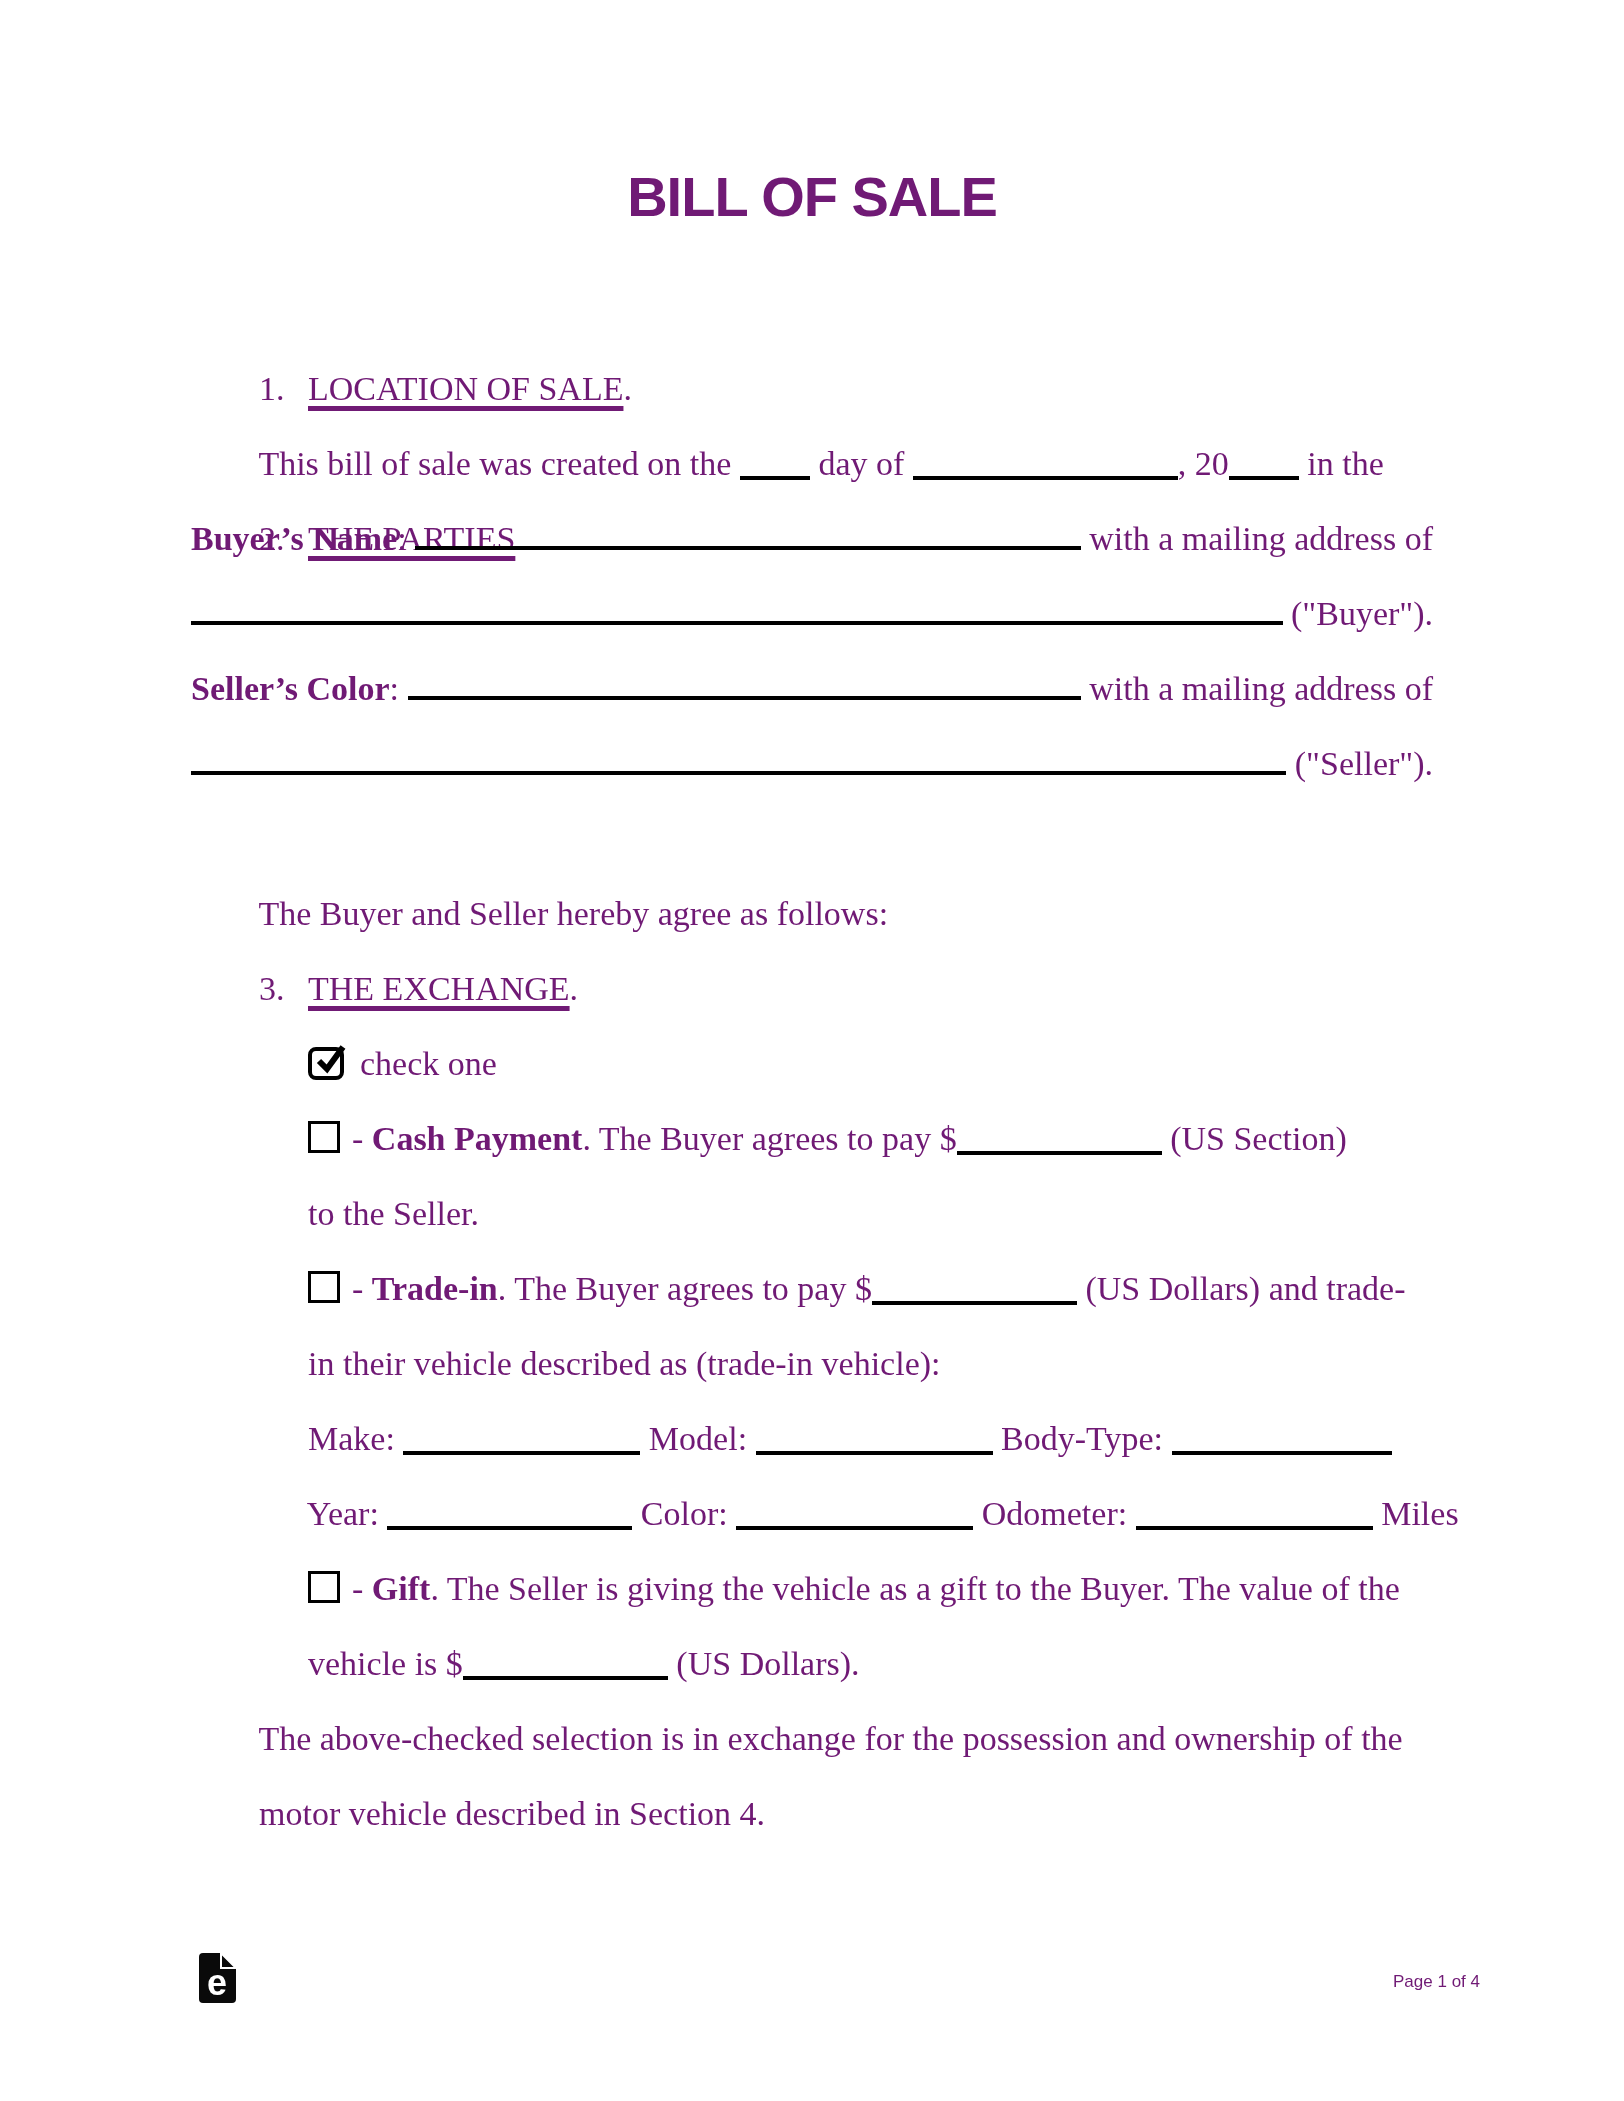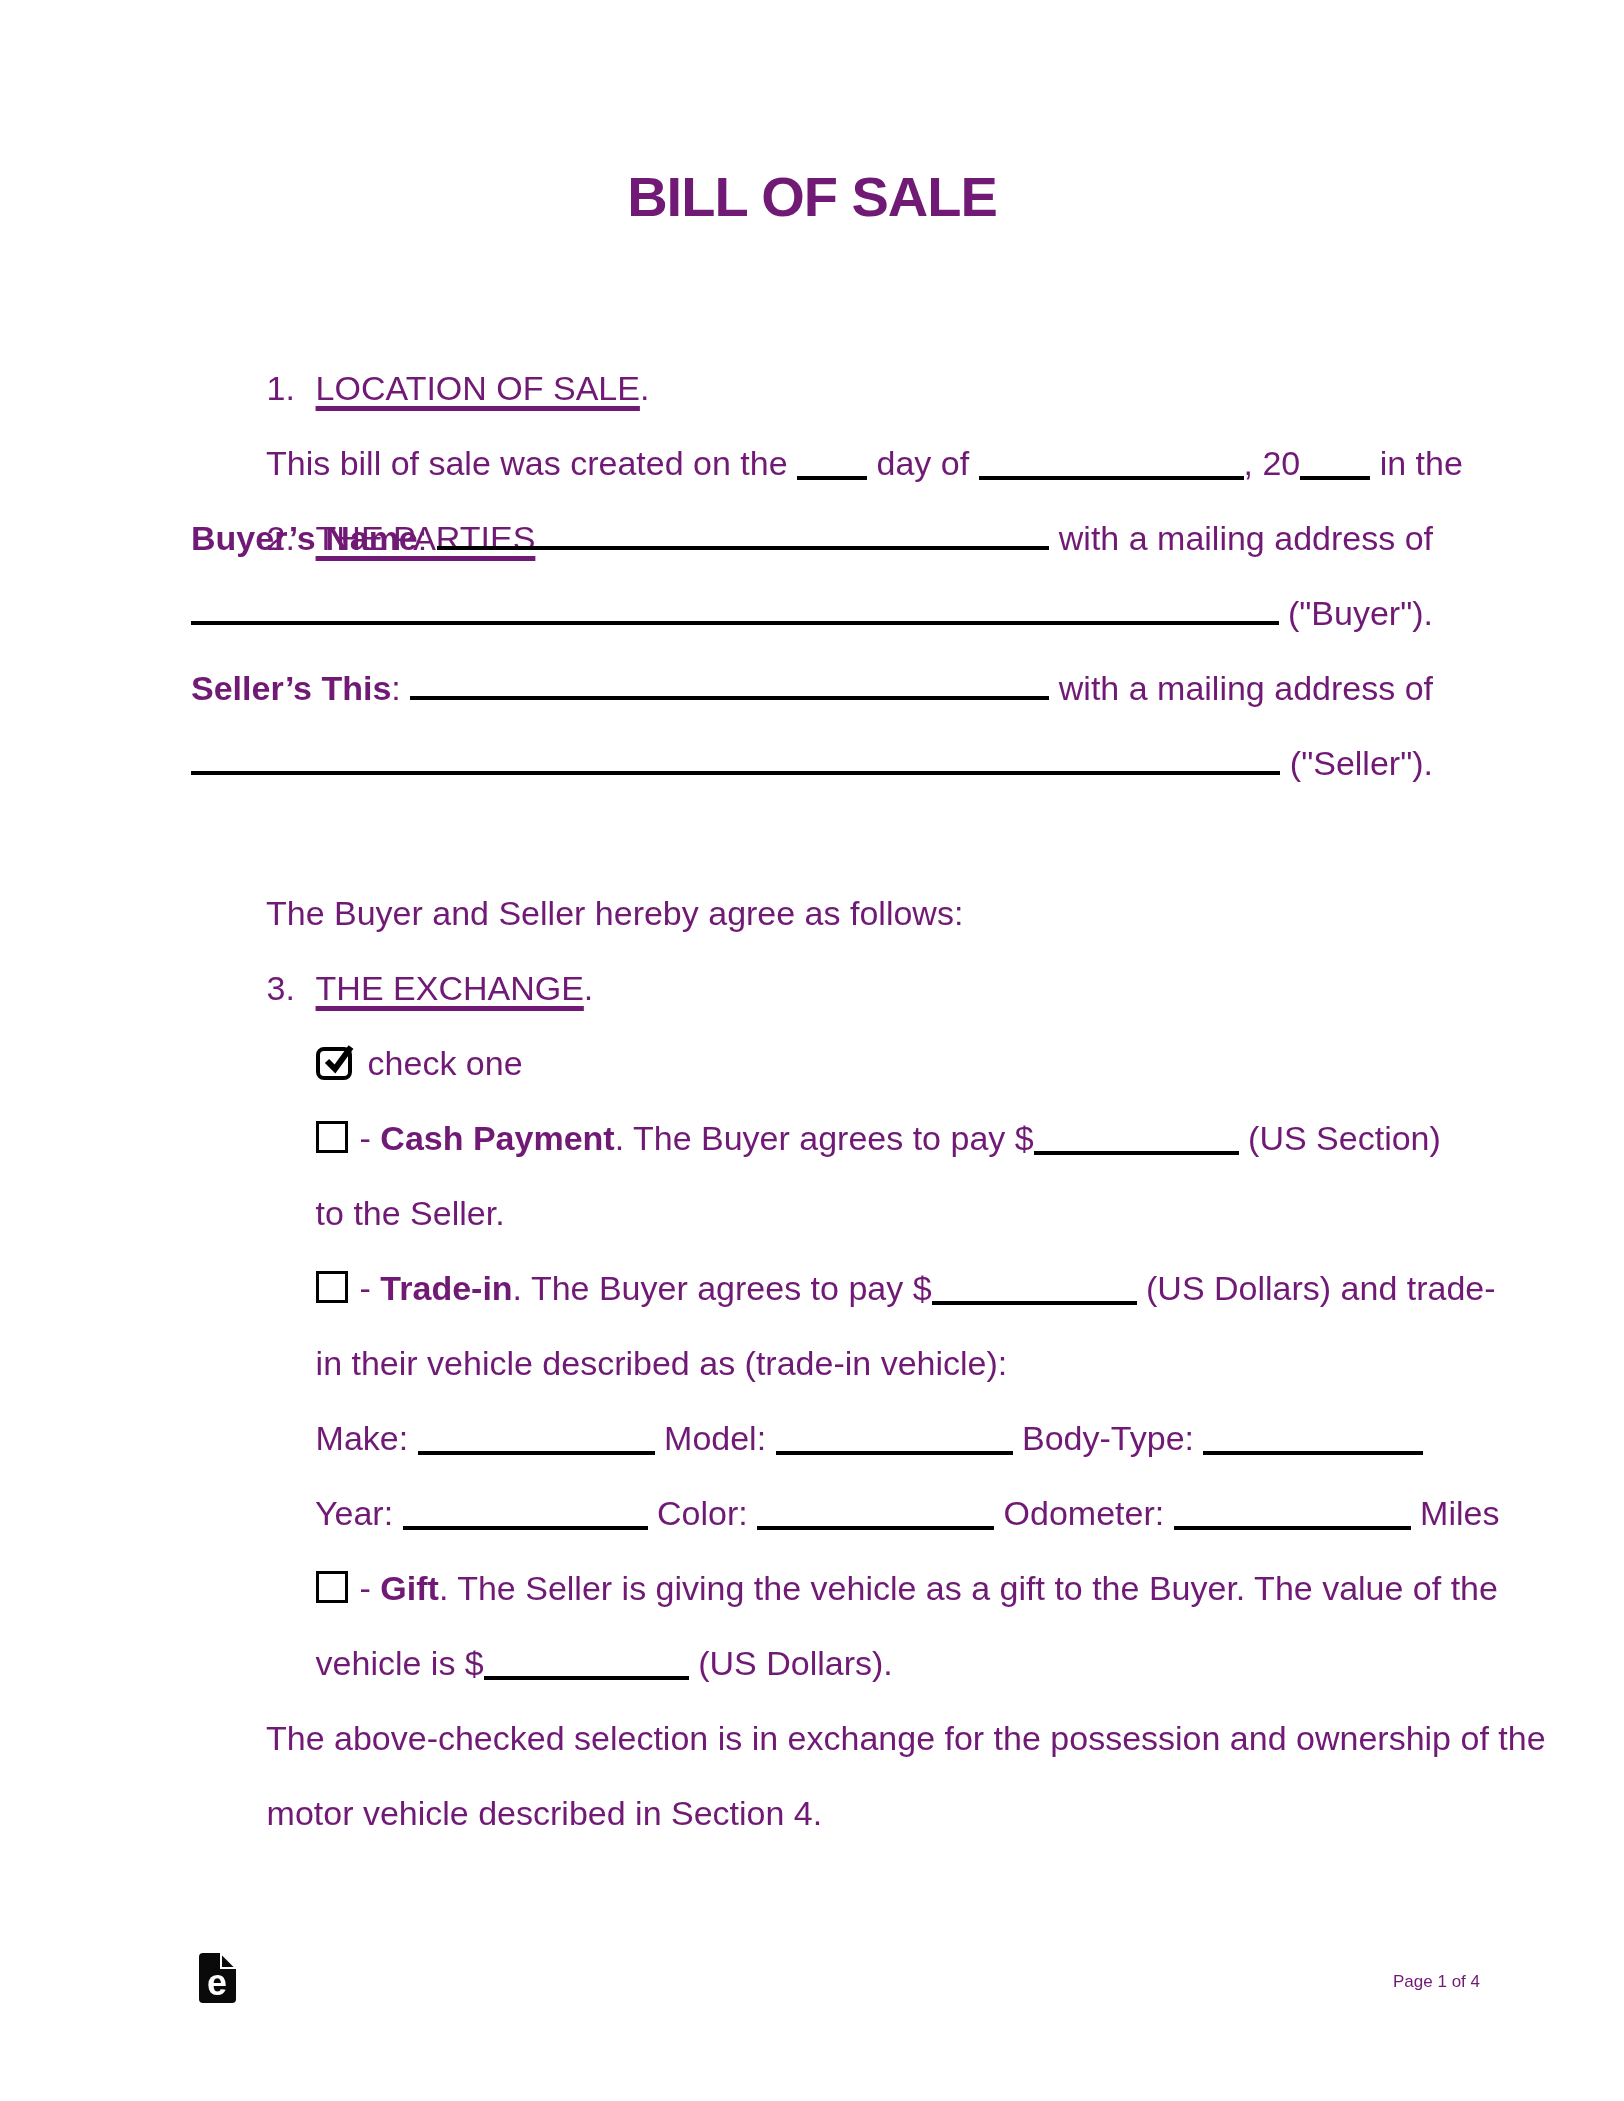--- a/index.html
+++ b/index.html
@@ -13,21 +13,21 @@
     overflow:hidden;
   }
   .content { position:absolute; left:191px; top:0; width:1242px; }
   h1.title {
     margin:168px 0 0 0;
     font-size:56px; line-height:58px;
     font-weight:700; text-align:center;
     letter-spacing:-1px;
   }
   .body { margin-top:50px; }
-  .line { height:75px; line-height:75px; white-space:pre; }
+  .line { height:75px; line-height:75px; white-space:pre;font-family:Liberation Serif, serif; }
   .line.flex { display:flex; align-items:baseline; }
   .line.flex > span { white-space:pre; }
   .indent { padding-left:49px; }
   .sec-num { display:inline-block; width:49px; }
   .sec-heading {
     text-decoration:underline;
     text-decoration-thickness:5px;
     text-underline-offset:6px;
   }
   .b { font-weight:700; }
@@ -80,21 +80,21 @@
 
       <div class="line flex">
         <span class="b">Buyer’s Name</span><span>: </span><span class="blank grow"></span><span> with a mailing address of</span>
       </div>
 
       <div class="line flex">
         <span class="blank grow"></span><span> ("Buyer").</span>
       </div>
 
       <div class="line flex">
-        <span class="b">Seller’s This</span><span>: </span><span class="blank grow"></span><span> with a mailing address of</span>
+        <span class="b">Seller’s Color</span><span>: </span><span class="blank grow"></span><span> with a mailing address of</span>
       </div>
 
       <div class="line flex">
         <span class="blank grow"></span><span> ("Seller").</span>
       </div>
 
       <div class="line">
         <span>The Buyer and Seller hereby agree as follows:</span>
       </div>
 

